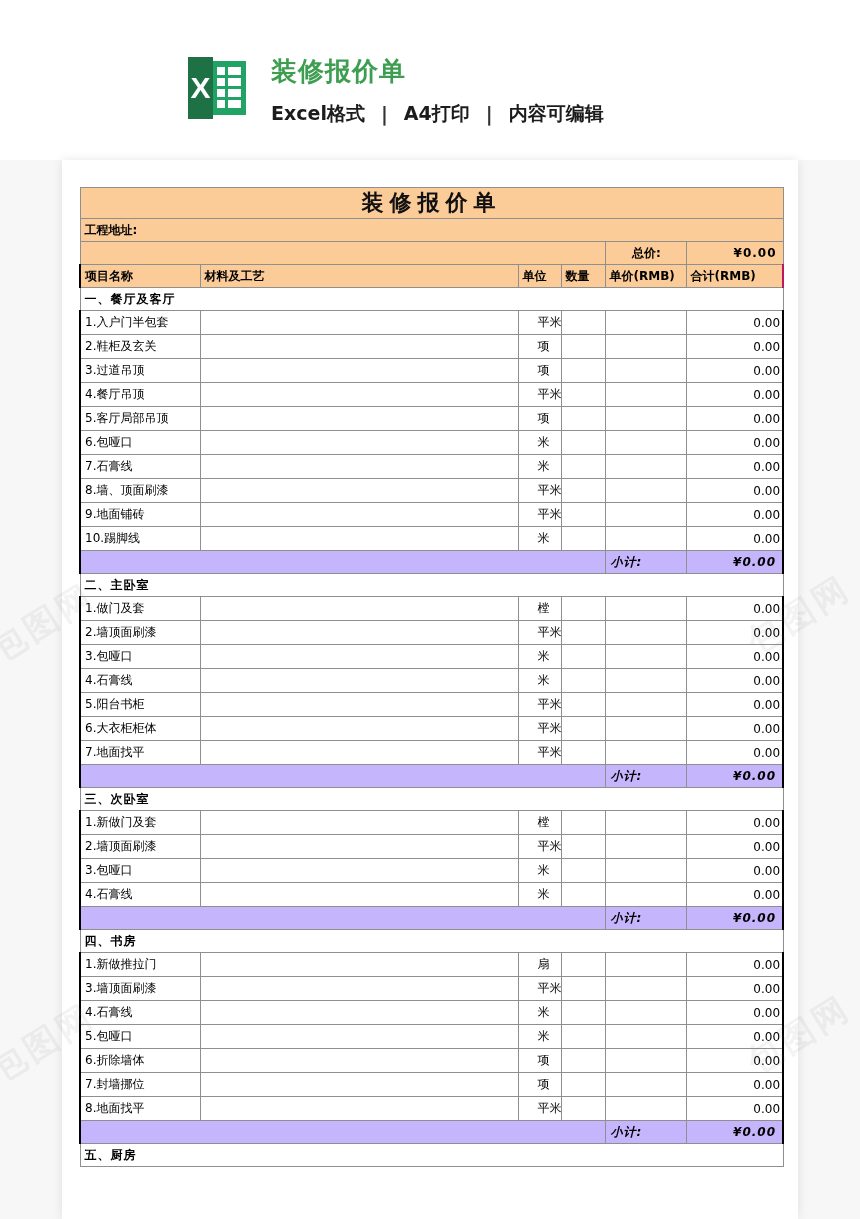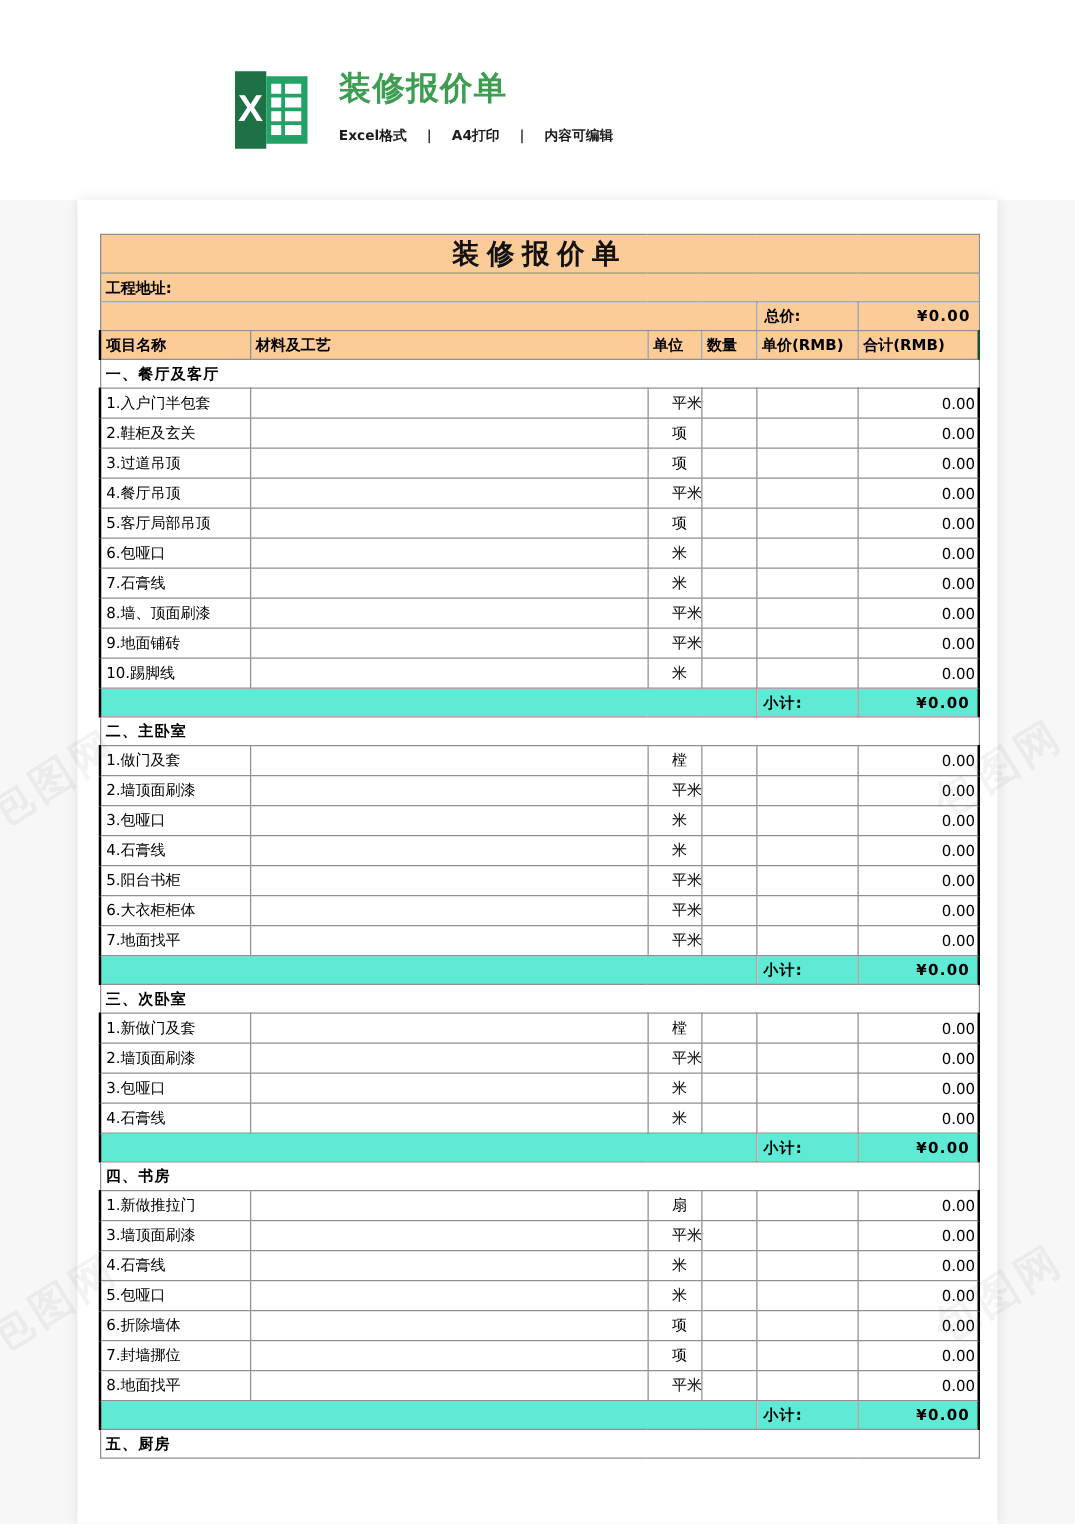--- a/index.html
+++ b/index.html
@@ -94,21 +94,21 @@
   .banner-title {
     color: #3d9e52;
     font-size: 26px;
     font-weight: bold;
     letter-spacing: 1px;
     line-height: 32px;
     font-family: "DejaVu Sans", sans-serif;
   }
   .banner-sub {
     margin-top: 14px;
-    font-size: 11px;
+    font-size: 19px;
     font-weight: bold;
     color: #1c1c1c;
     font-family: "DejaVu Sans", sans-serif;
     display: flex;
     align-items: center;
   }
   .banner-sub .sep {
     color: #333;
     margin: 0 16px;
     font-weight: bold;
@@ -185,34 +185,34 @@
     background: #fbcb98;
     height: 24px;
     border: none;
     border-left: 2px solid #000;
     border-right: 2px solid #000;
     border-bottom: 1px solid #8f8f8f;
     font-size: 13px;
     font-weight: bold;
     color: #111;
   }
-  .grand-row td.g-label { text-align: left;  padding-left: 6px; }
+  .grand-row td.g-label { text-align: center;  padding-left: 6px; }
   .grand-row td.g-value { text-align: right; padding-right: 6px; letter-spacing: 1px; }
 
   
   .chead td {
     background: #fbcb98;
     font-size: 12px;
     font-weight: bold;
     height: 24px;
     border: 1px solid #8f8f8f;
     color: #000;
   }
   .chead td.first { border-left: 2px solid #000; }
-  .chead td.last  { border-right: 2px solid #14532d; }
+  .chead td.last  { border-right: 2px solid #be185d; }
 
   
   .sect td {
     height: 24px;
     font-size: 13px;
     font-weight: bold;
     background: #ffffff;
     border-left: 2px solid #000;
     border-right: 2px solid #000;
     border-top: 1px solid #8f8f8f;
@@ -222,24 +222,25 @@
   }
 
   
   tr.item td.c-name   { border-left: 2px solid #000; }
   tr.item td.c-total  { border-right: 2px solid #000; text-align: right; padding-right: 2px; }
   tr.item td.c-unit   { text-align: left; padding-left: 19px; }
   tr.item td          { height: 24px; }
 
   
   .sub td {
-    background: #5eead4;
+    background: #c4b5fd;
     height: 24px;
     font-size: 12px;
     font-weight: bold;
+    font-style: italic;
   }
   .sub td.s-blank { border-left: 2px solid #000; }
   .sub td.s-label { text-align: left;  padding-left: 5px; letter-spacing: 1px; }
   .sub td.s-value { text-align: right; padding-right: 6px; border-right: 2px solid #000; letter-spacing: 1px; }
 </style>
 </head>
 <body>
 
 <div class="wm wm-a">包图网</div>
 <div class="wm wm-b">包图网</div>

